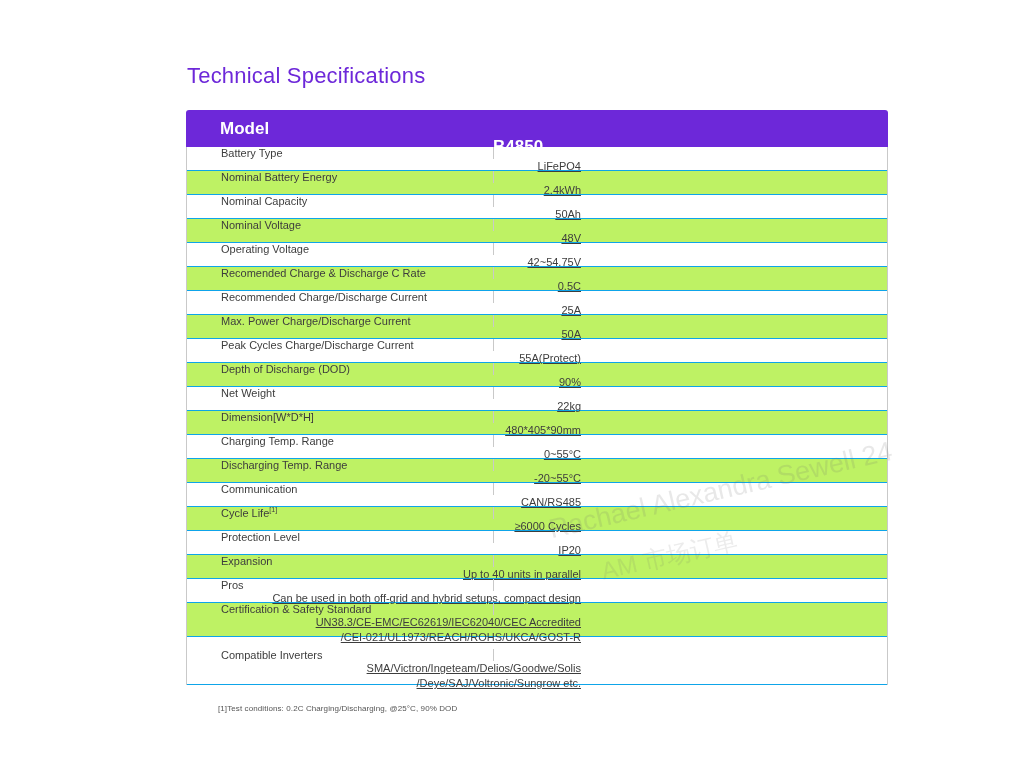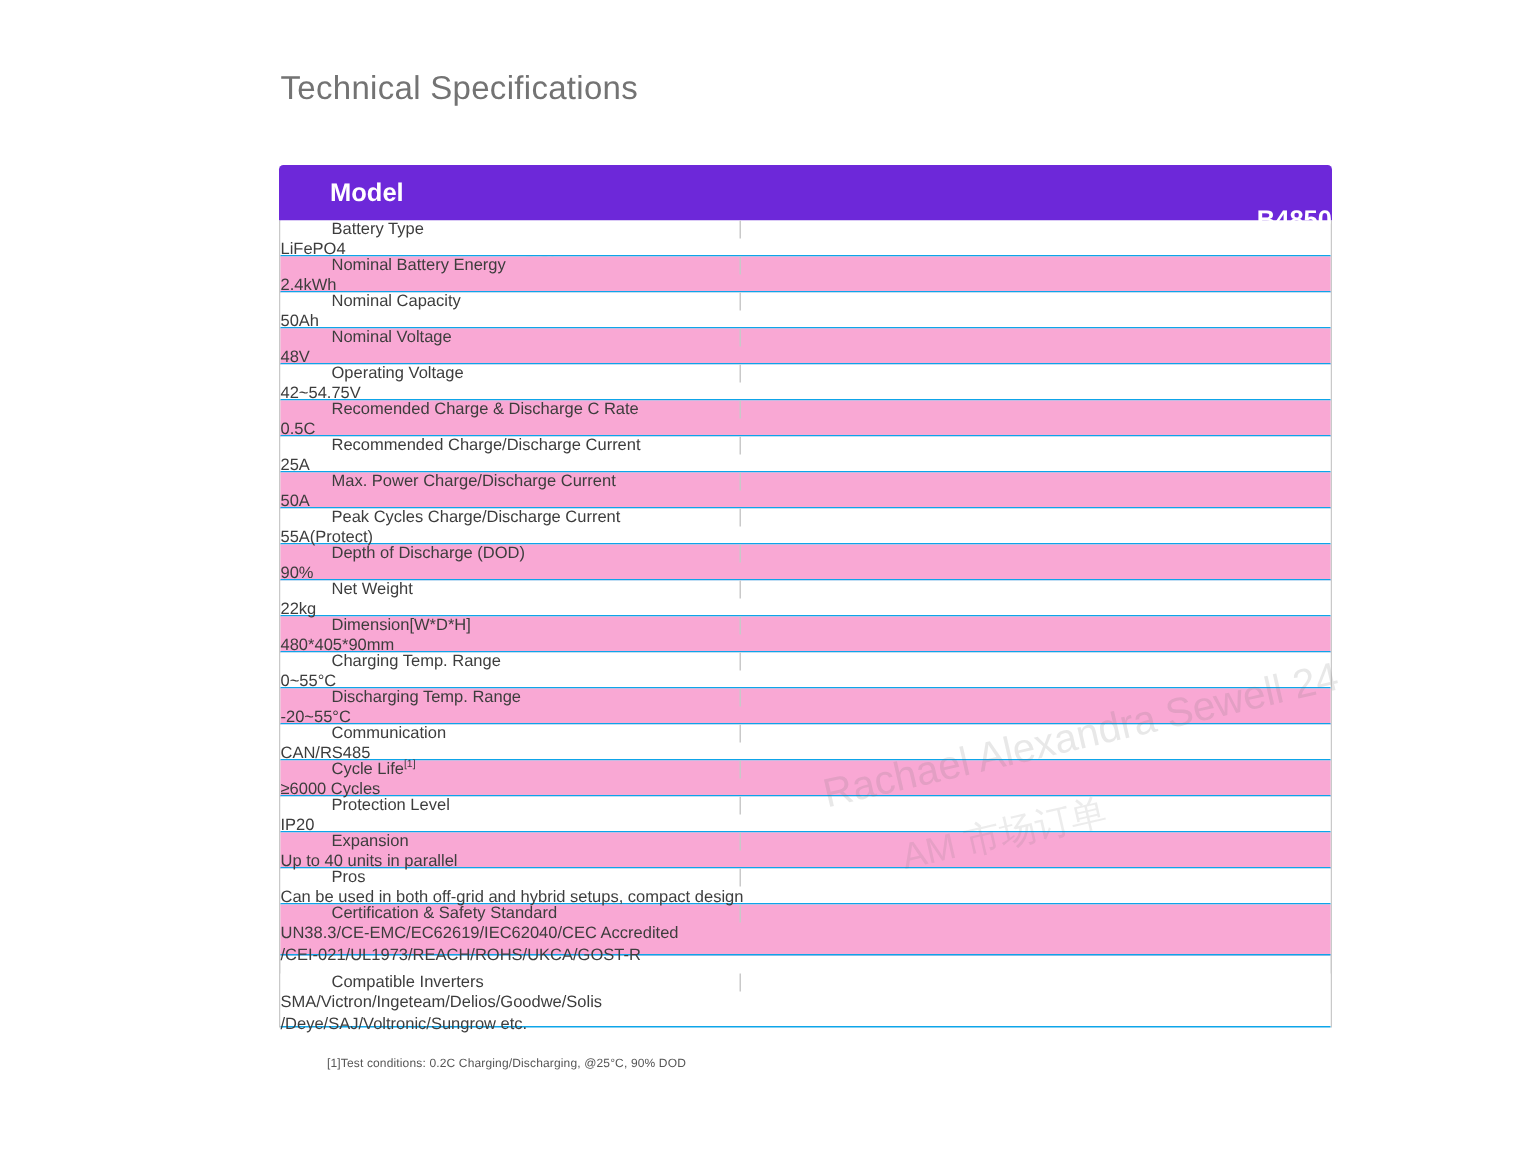--- a/index.html
+++ b/index.html
@@ -1,46 +1,46 @@
 <!DOCTYPE html>
 <html><head>
 <meta charset="utf-8">
 <style>
   html,body{margin:0;padding:0;background:#fff;}
   #page{
     position:relative;width:1024px;height:768px;background:#ffffff;overflow:hidden;
     font-family:"Liberation Sans","DejaVu Sans",sans-serif;color:#3d3d3d;
   }
   #page-title{
-    position:absolute;left:187px;top:46px;font-size:22px;letter-spacing:0.2px;
-    color:#737373;font-weight:400;
+    position:absolute;left:187px;top:63px;font-size:22px;letter-spacing:0.2px;
+    color:#6d28d9;font-weight:400;
   }
   #spec-table{
     position:absolute;left:186px;top:110px;width:702px;box-sizing:border-box;
     font-size:11px;
   }
   #table-header-row{
     display:flex;align-items:center;height:37px;background:#6d28d9;color:#ffffff;
     font-weight:bold;font-size:17px;border-radius:3px 3px 0 0;
   }
   #table-header-row .hcell-left{width:307px;box-sizing:border-box;padding-left:34px;}
-  #table-header-row .hcell-right{width:395px;box-sizing:border-box;text-align:right;margin-top:36px;}
+  #table-header-row .hcell-right{width:395px;box-sizing:border-box;text-align:left;margin-top:36px;}
   #table-body{
     border-left:1px solid #c9c9c9;border-right:1px solid #c9c9c9;box-sizing:border-box;
   }
   .trow{
     display:flex;align-items:stretch;height:24px;background:#ffffff;
     border-bottom:1px solid #0ea5e9;box-sizing:border-box;flex-direction:column;
   }
-  .trow.alt{background:#f9a8d4;}
+  .trow.alt{background:#bef264;}
   .trow.tall-a{height:34px;}
   .trow.tall-b{height:36px;margin-top:12px;}
   .cell{display:flex;flex-direction:column;justify-content:center;box-sizing:border-box;}
   .cell.label{width:307px;padding-left:34px;border-right:1px solid #c9c9c9;}
-  .cell.value{width:394px;text-align:left;line-height:15px;}
+  .cell.value{width:394px;text-align:right;line-height:15px;text-decoration:underline;}
   .cell sup{font-size:7px;vertical-align:super;line-height:0;}
   #footnote{
     position:absolute;left:218px;top:704px;font-size:8px;color:#555;letter-spacing:0.1px;
   }
   .watermark{
     position:absolute;color:rgba(110,110,110,0.16);pointer-events:none;white-space:nowrap;
     font-family:"Liberation Sans",sans-serif;
   }
   #watermark-name{left:545px;top:475px;font-size:27px;transform:rotate(-13deg);}
   #watermark-time{left:600px;top:540px;font-size:24px;transform:rotate(-13deg);color:rgba(110,110,110,0.13);}

